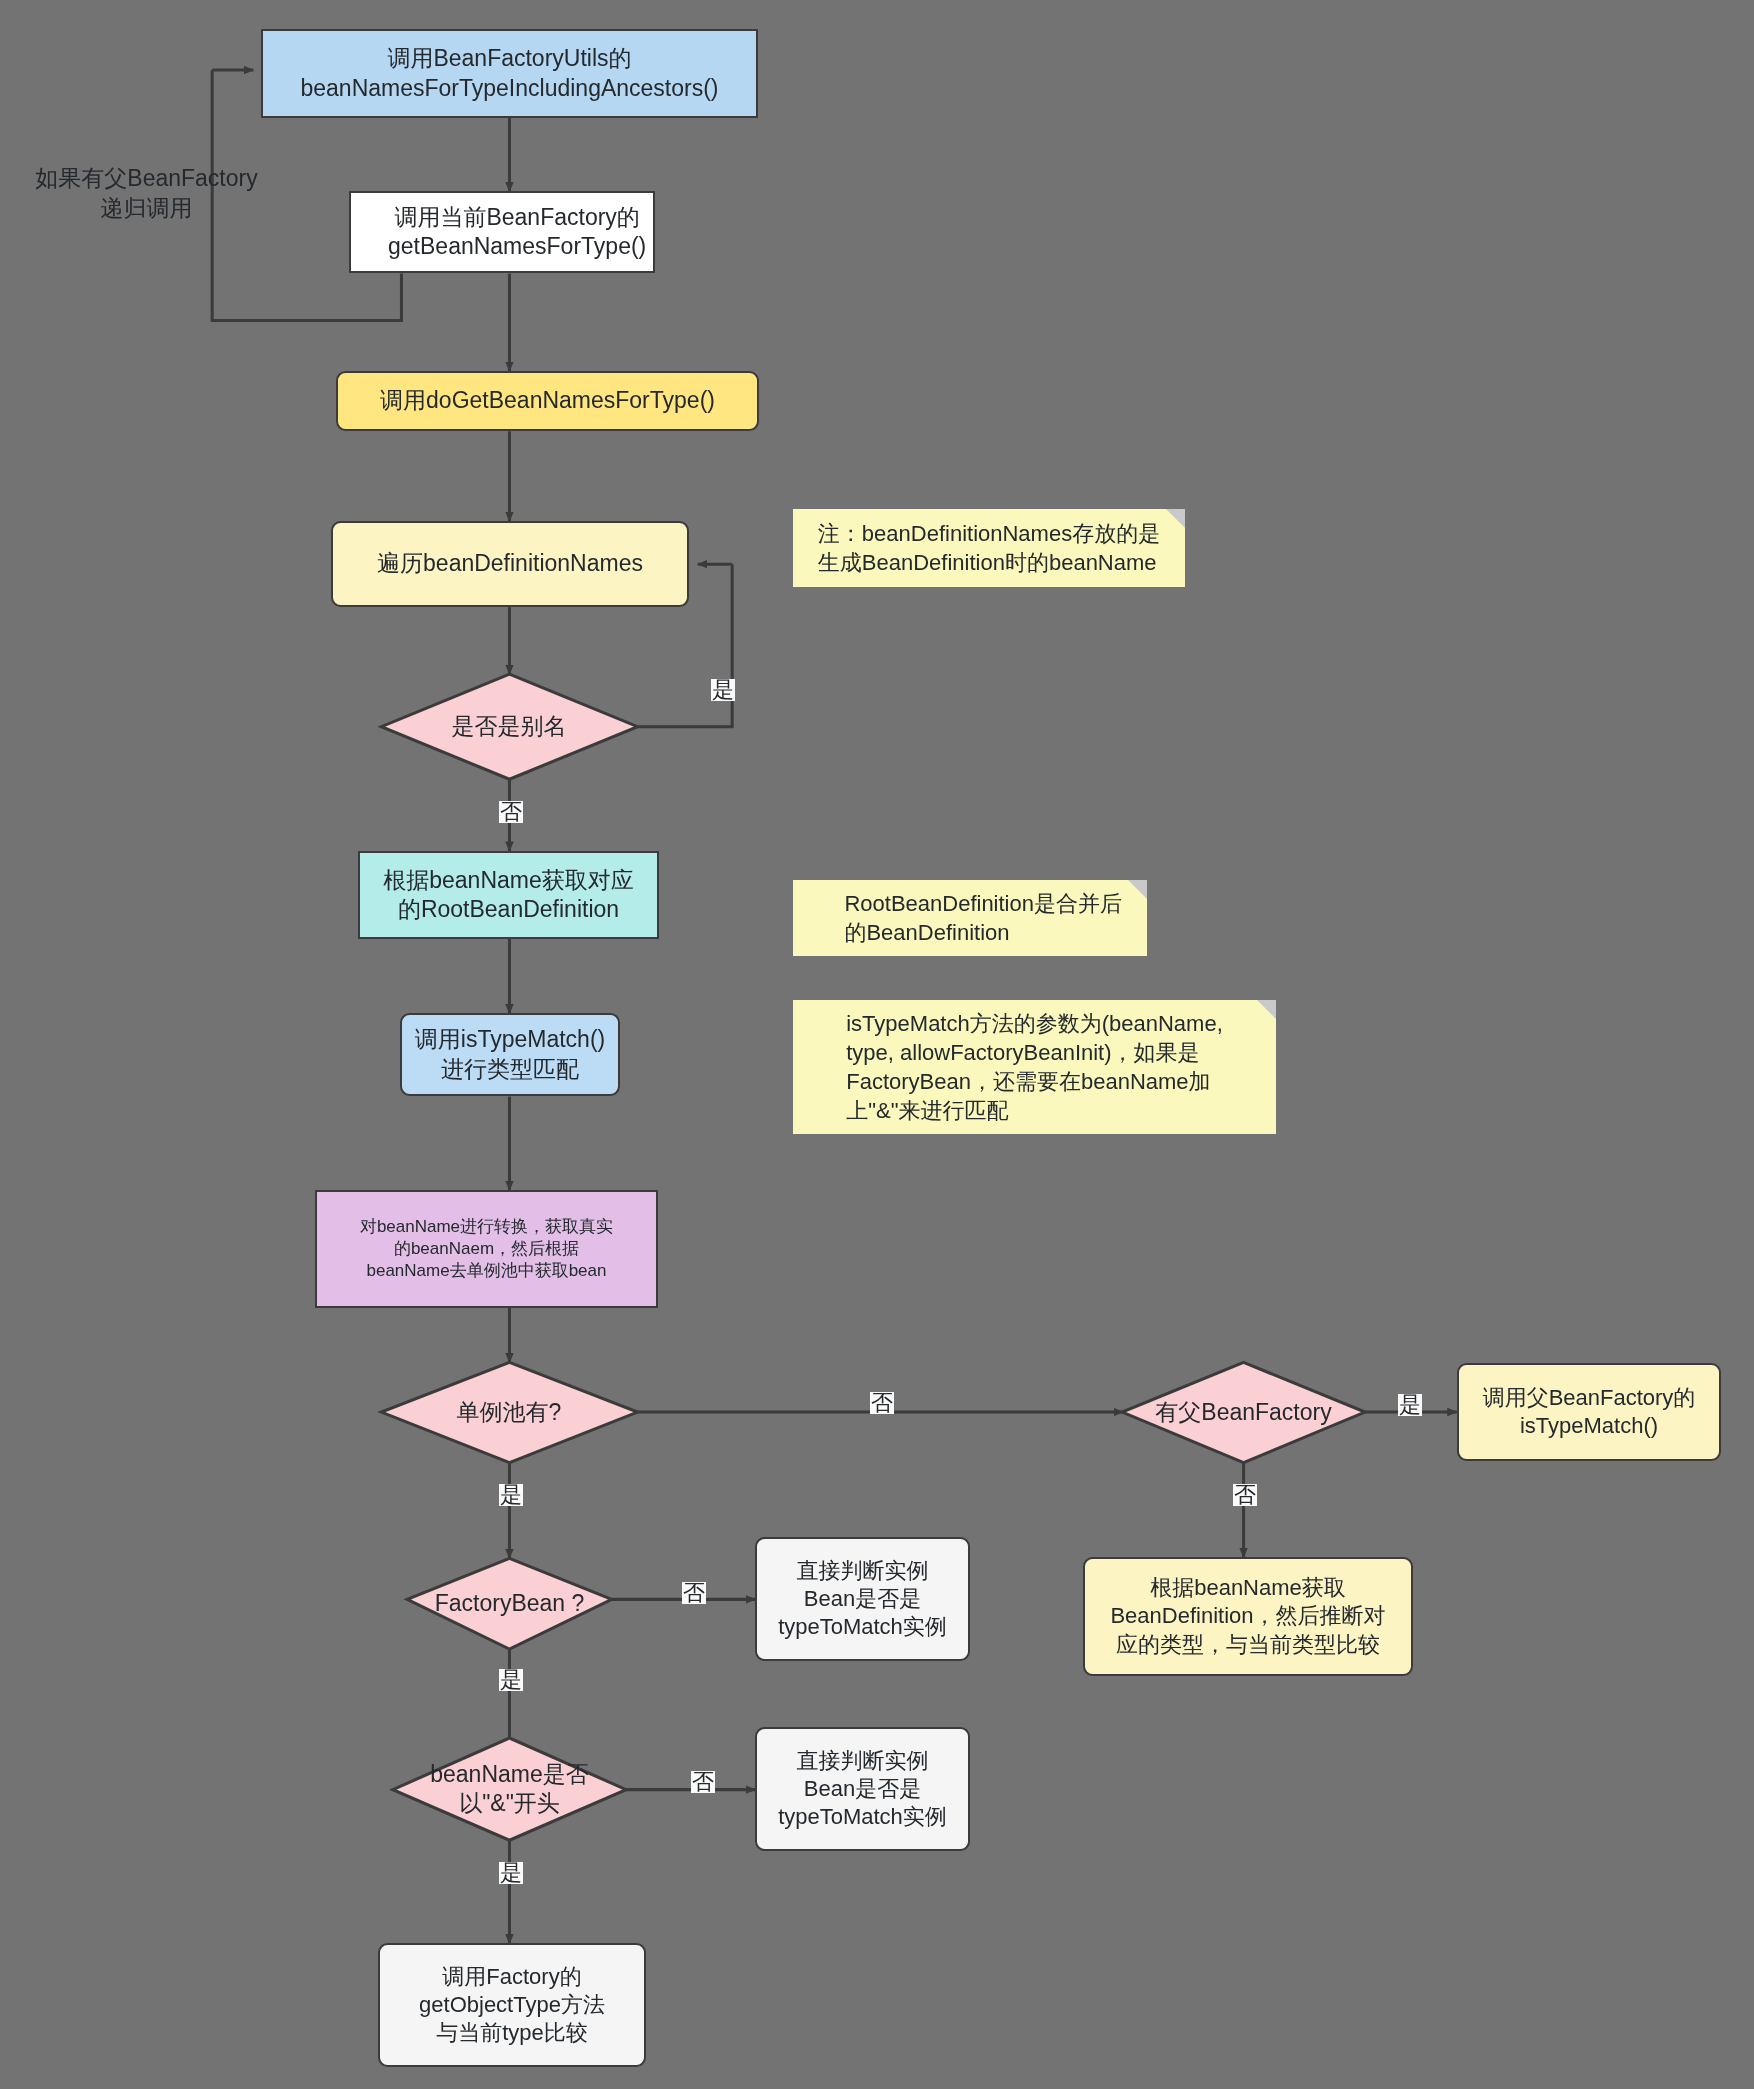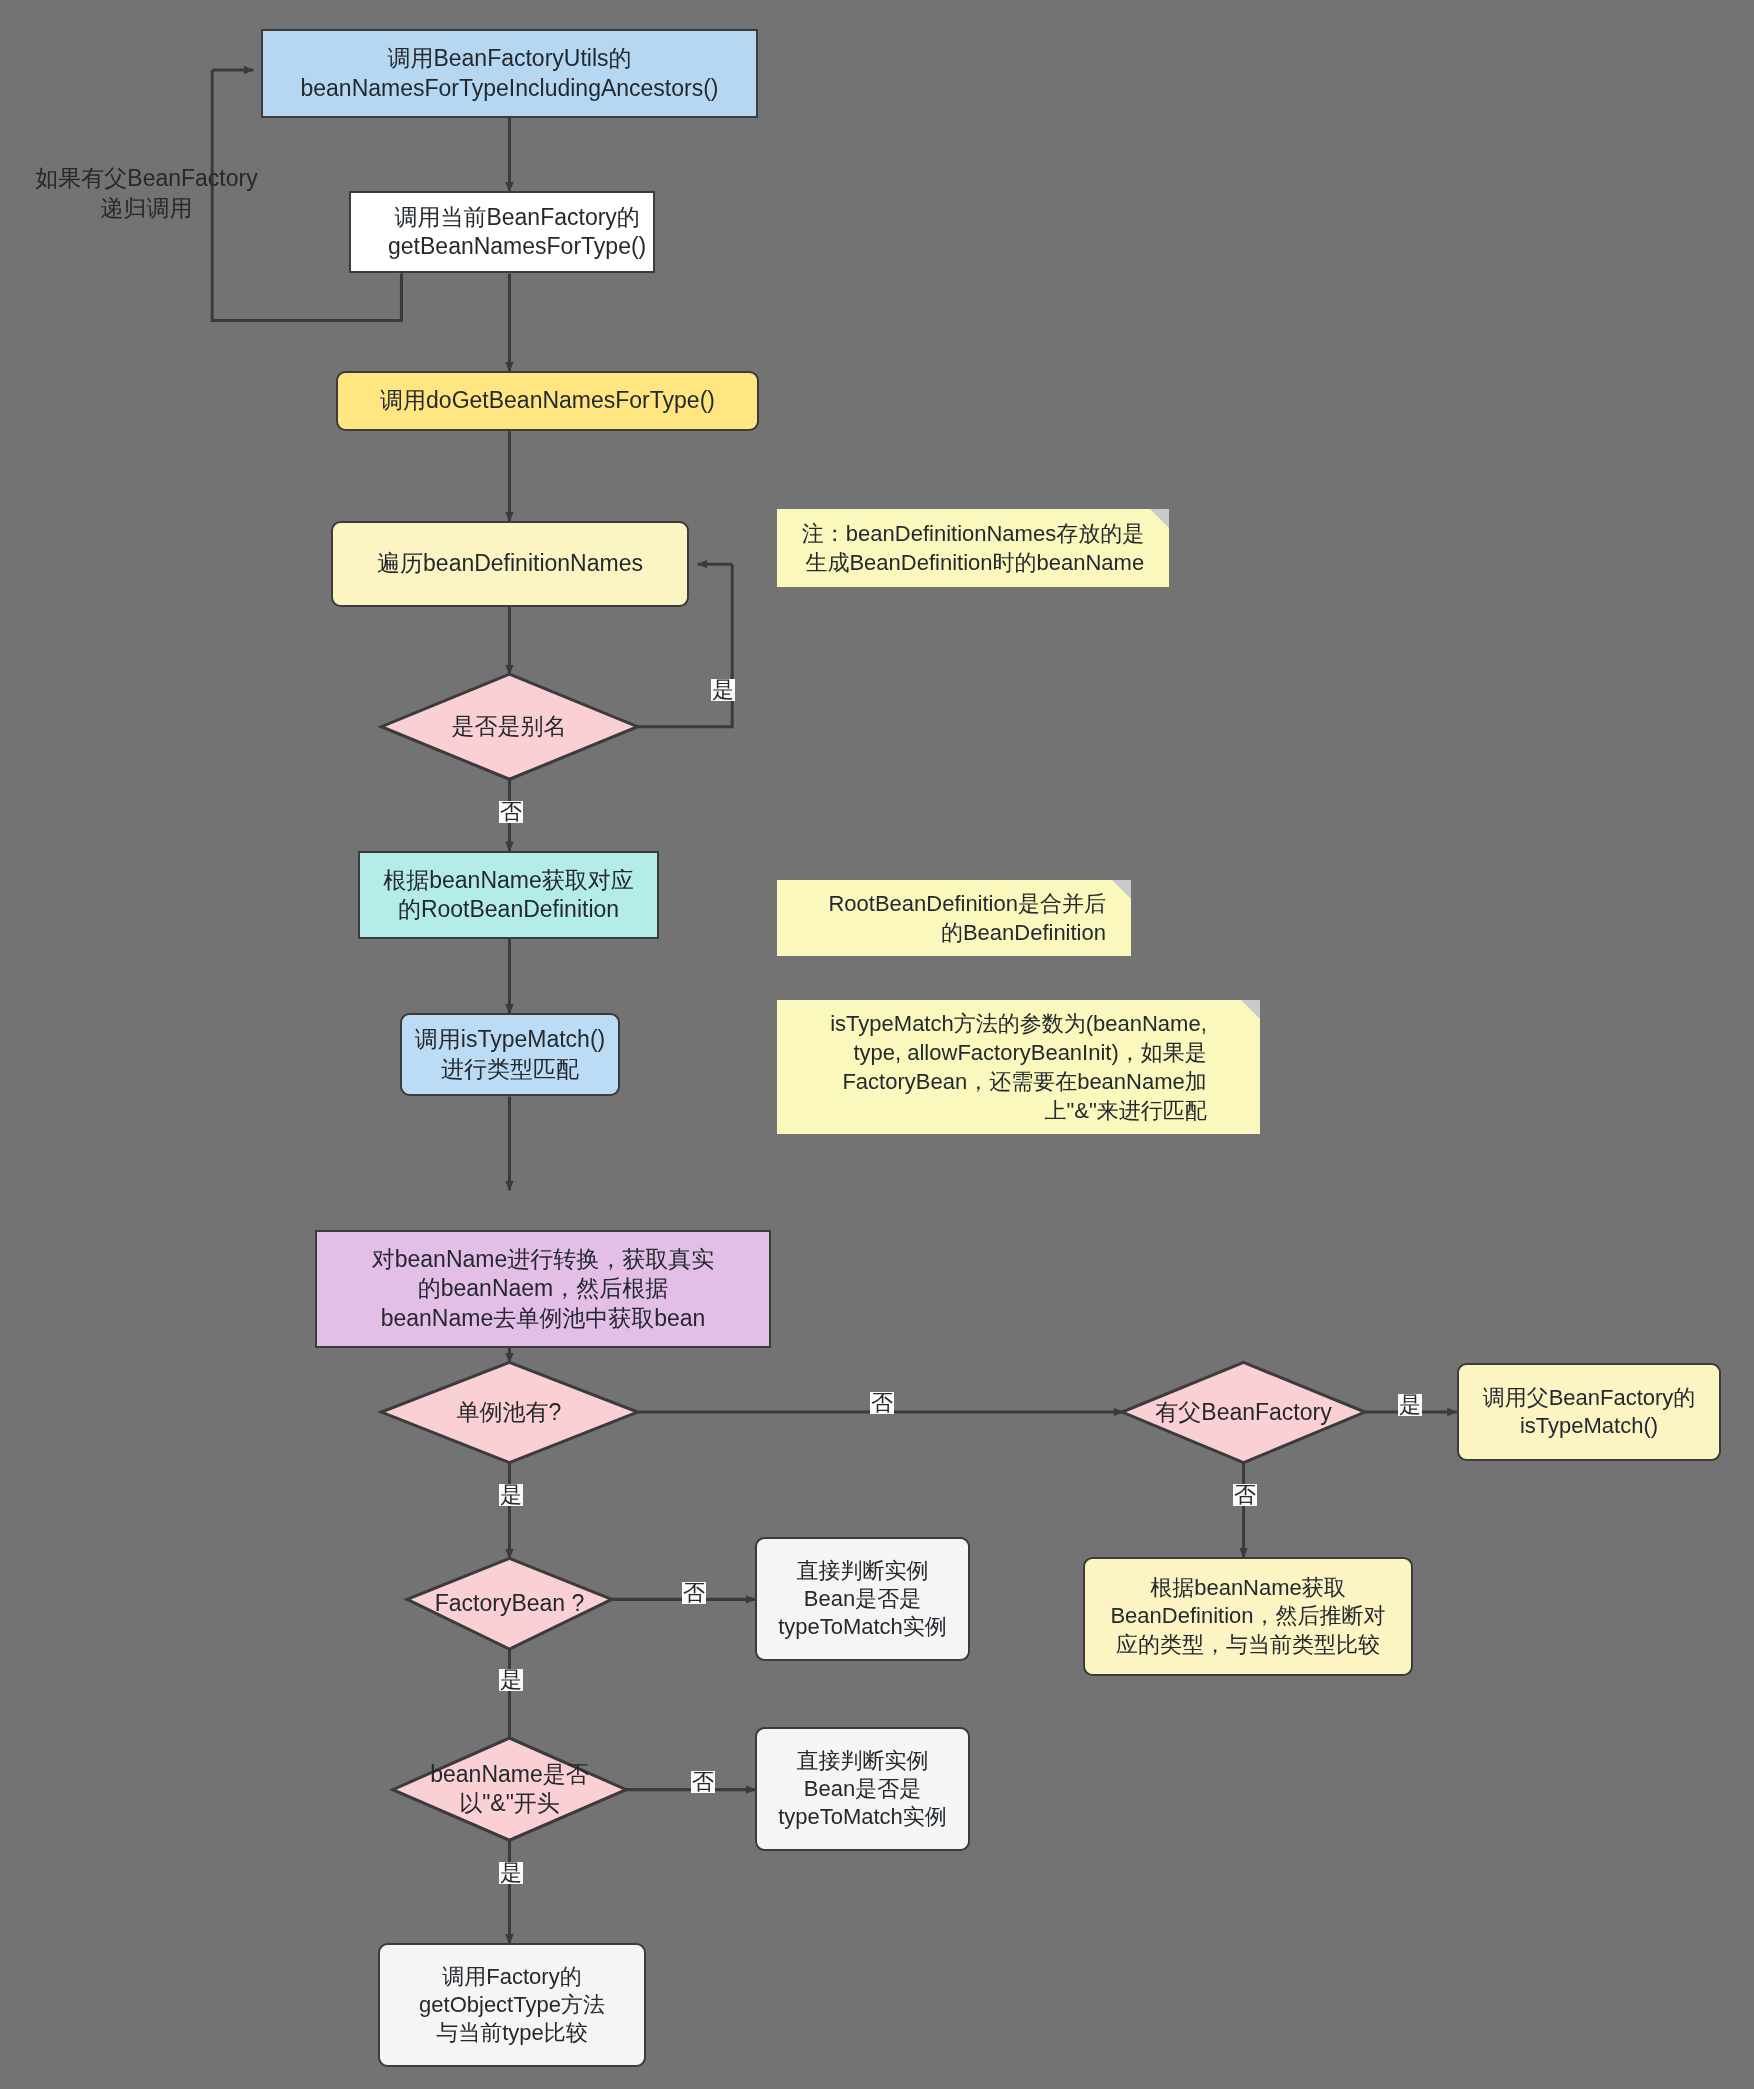--- a/index.html
+++ b/index.html
@@ -64,26 +64,27 @@
     z-index: 2;
     padding: 0 3.8px;
   }
 
   .note {
     position: absolute;
     box-sizing: border-box;
     display: flex;
     align-items: center;
     justify-content: center;
-    text-align: right;
+    text-align: left;
     color: #24292e;
     line-height: 1.32;
     white-space: pre-line;
     background: #fbf8bd;
     padding: 5.7px 9.6px;
+    margin-left: 16px;
   }
   .note .fold {
     position: absolute;
     right: 0;
     top: 0;
     width: 0; height: 0;
     border-left: 19px solid transparent;
     border-top: 19px solid #c9c9c9;
   }
 
@@ -173,21 +174,21 @@
   <div class="node rect-round yellow" style="left:296px; top:371px; width:423px; height:60px; font-size:23px;">调用doGetBeanNamesForType()</div>
 
   <div class="node rect-round lightyellow" style="left:331px; top:521px; width:358px; height:86px; font-size:23px;text-align:center;">遍历beanDefinitionNames</div>
 
   <div class="node rect-sharp cyan" style="left:358px; top:851px; width:301px; height:88px; font-size:23px;">根据beanName获取对应
 的RootBeanDefinition</div>
 
   <div class="node rect-round lightblue" style="left:400px; top:1013px; width:220px; height:83px; font-size:23px;">调用isTypeMatch()
 进行类型匹配</div>
 
-  <div class="node rect-sharp purple" style="left:315px; top:1190px; width:456px; height:118px; font-size:23px;margin-top:40px;">对beanName进行转换，获取真实
+  <div class="node rect-sharp purple" style="left:315px; top:1190px; width:343px; height:118px; font-size:17px;">对beanName进行转换，获取真实
 的beanNaem，然后根据
 beanName去单例池中获取bean</div>
 
   <div class="node rect-round lightyellow" style="left:1457px; top:1363px; width:264px; height:98px; font-size:22px;">调用父BeanFactory的
 isTypeMatch()</div>
 
   <div class="node rect-round lightyellow" style="left:1083px; top:1557px; width:330px; height:119px; font-size:22px;">根据beanName获取
 BeanDefinition，然后推断对
 应的类型，与当前类型比较</div>
 

